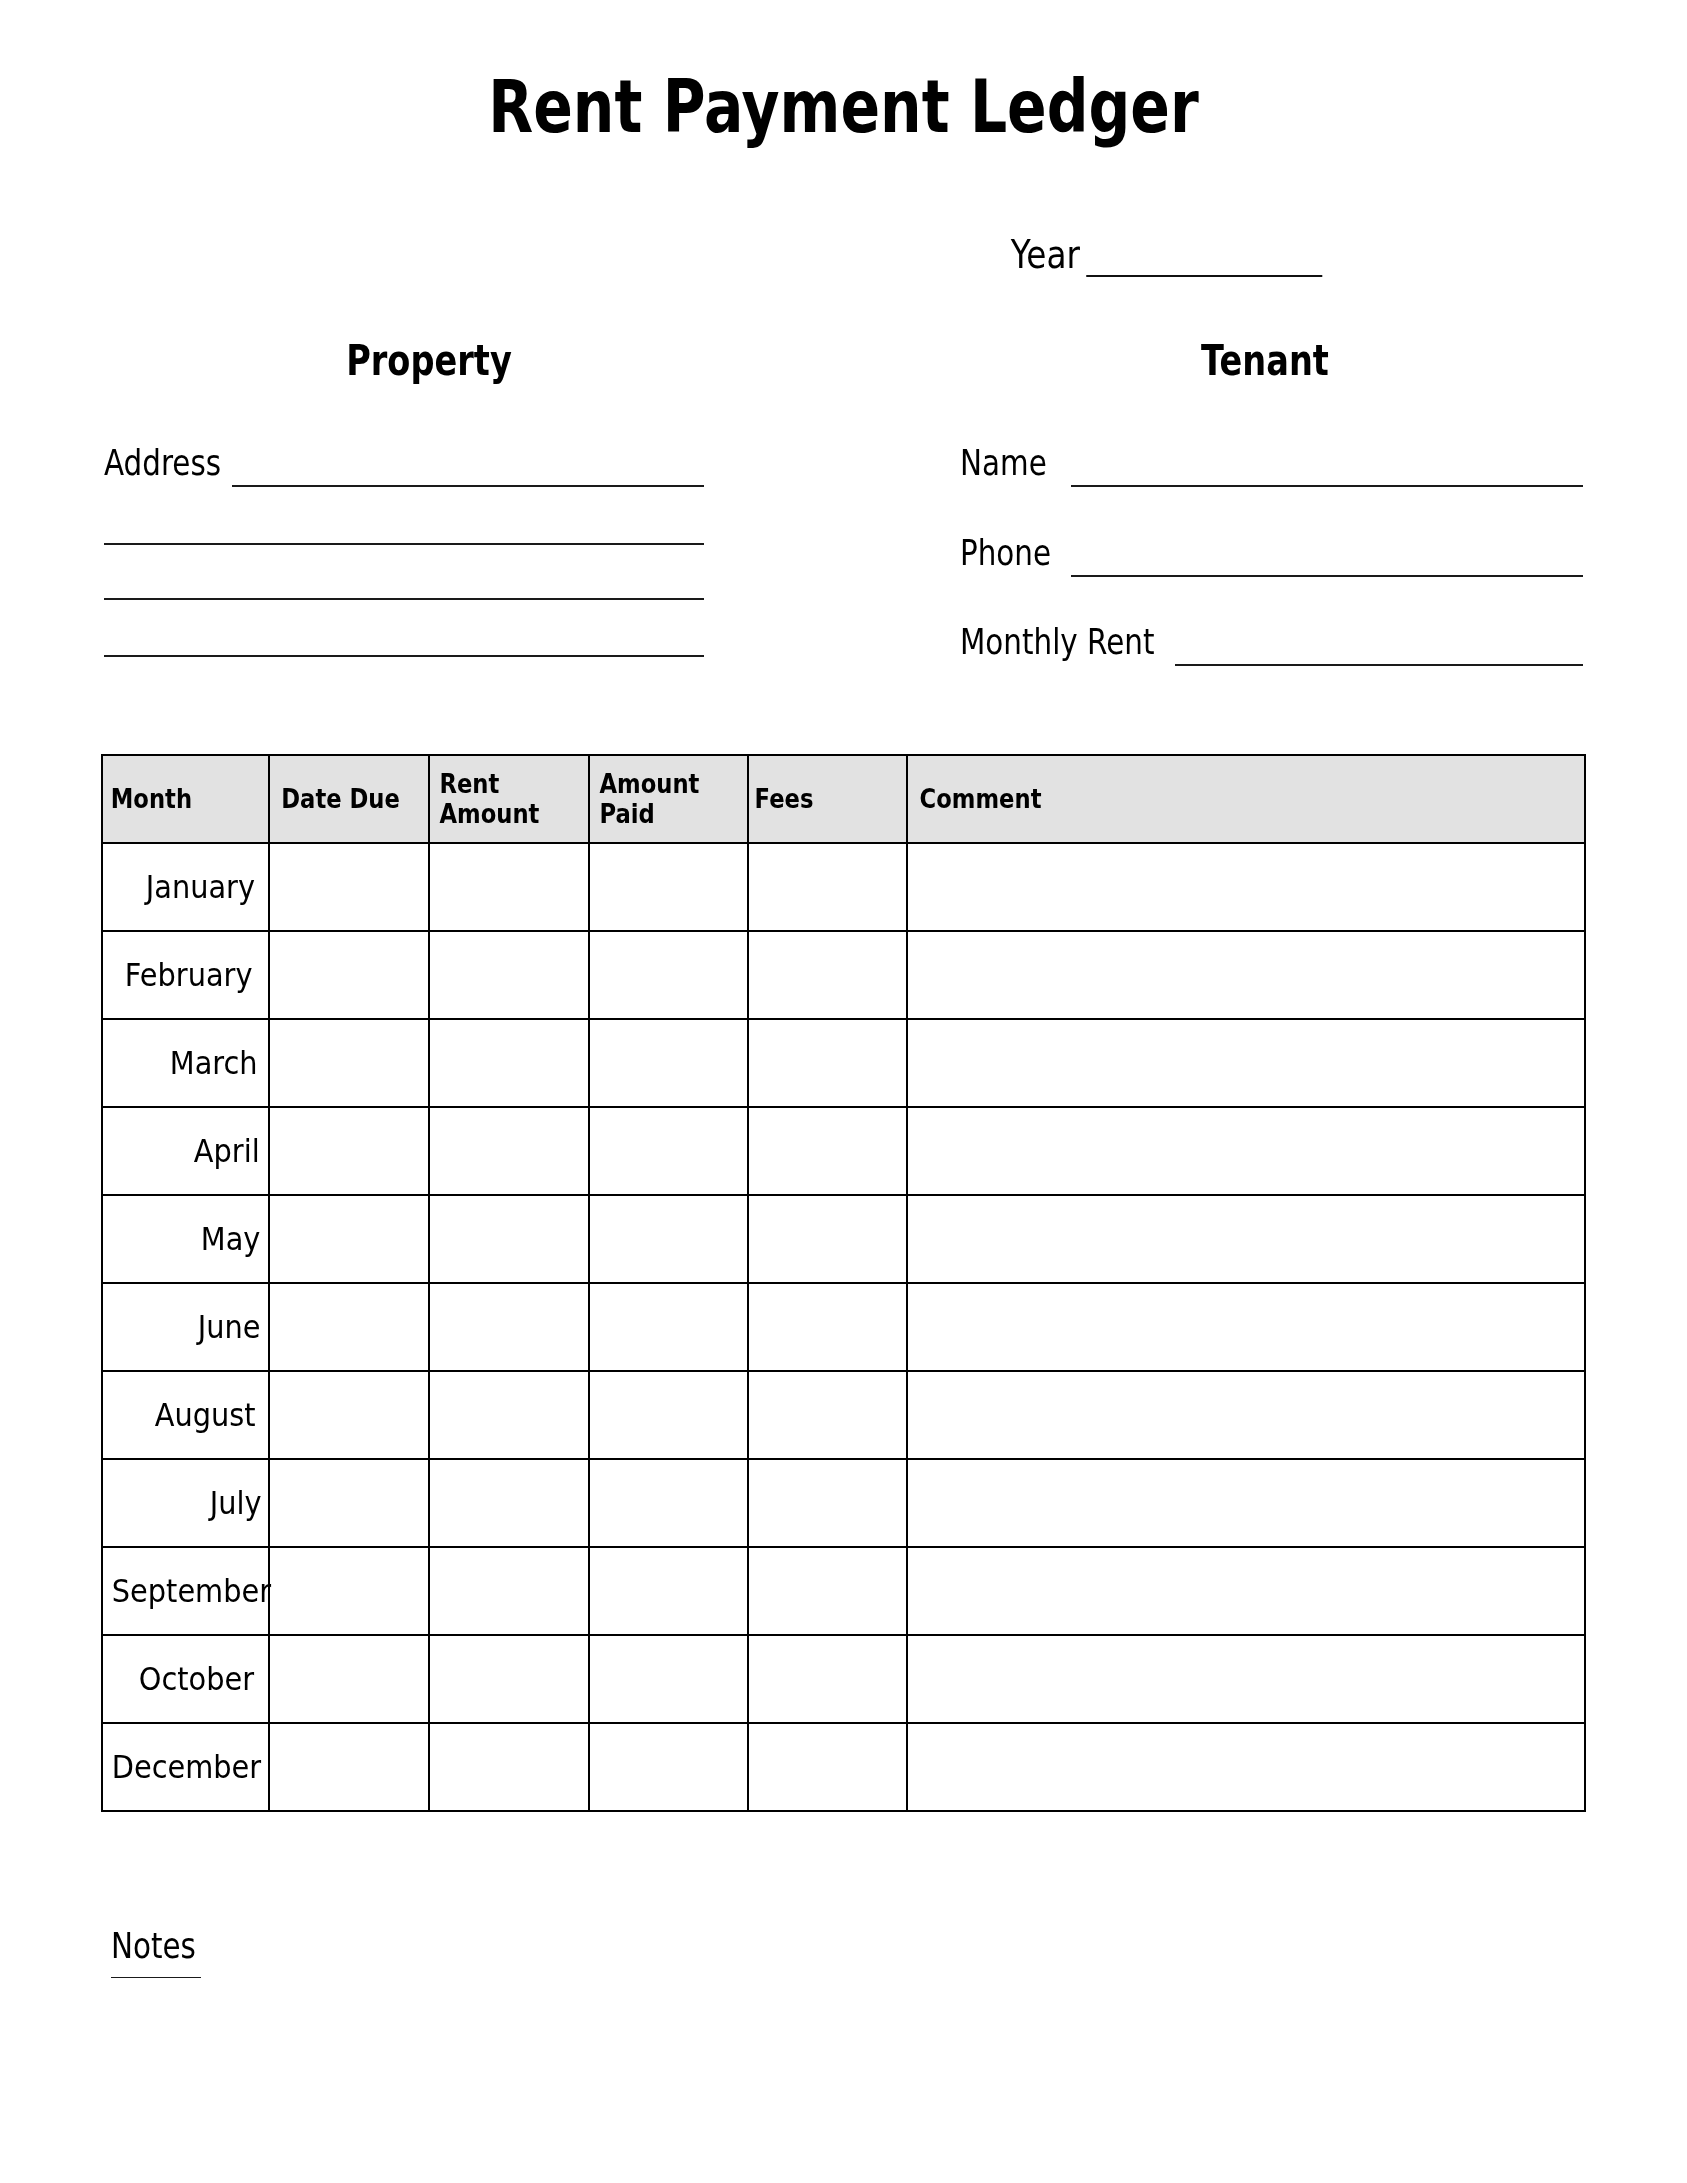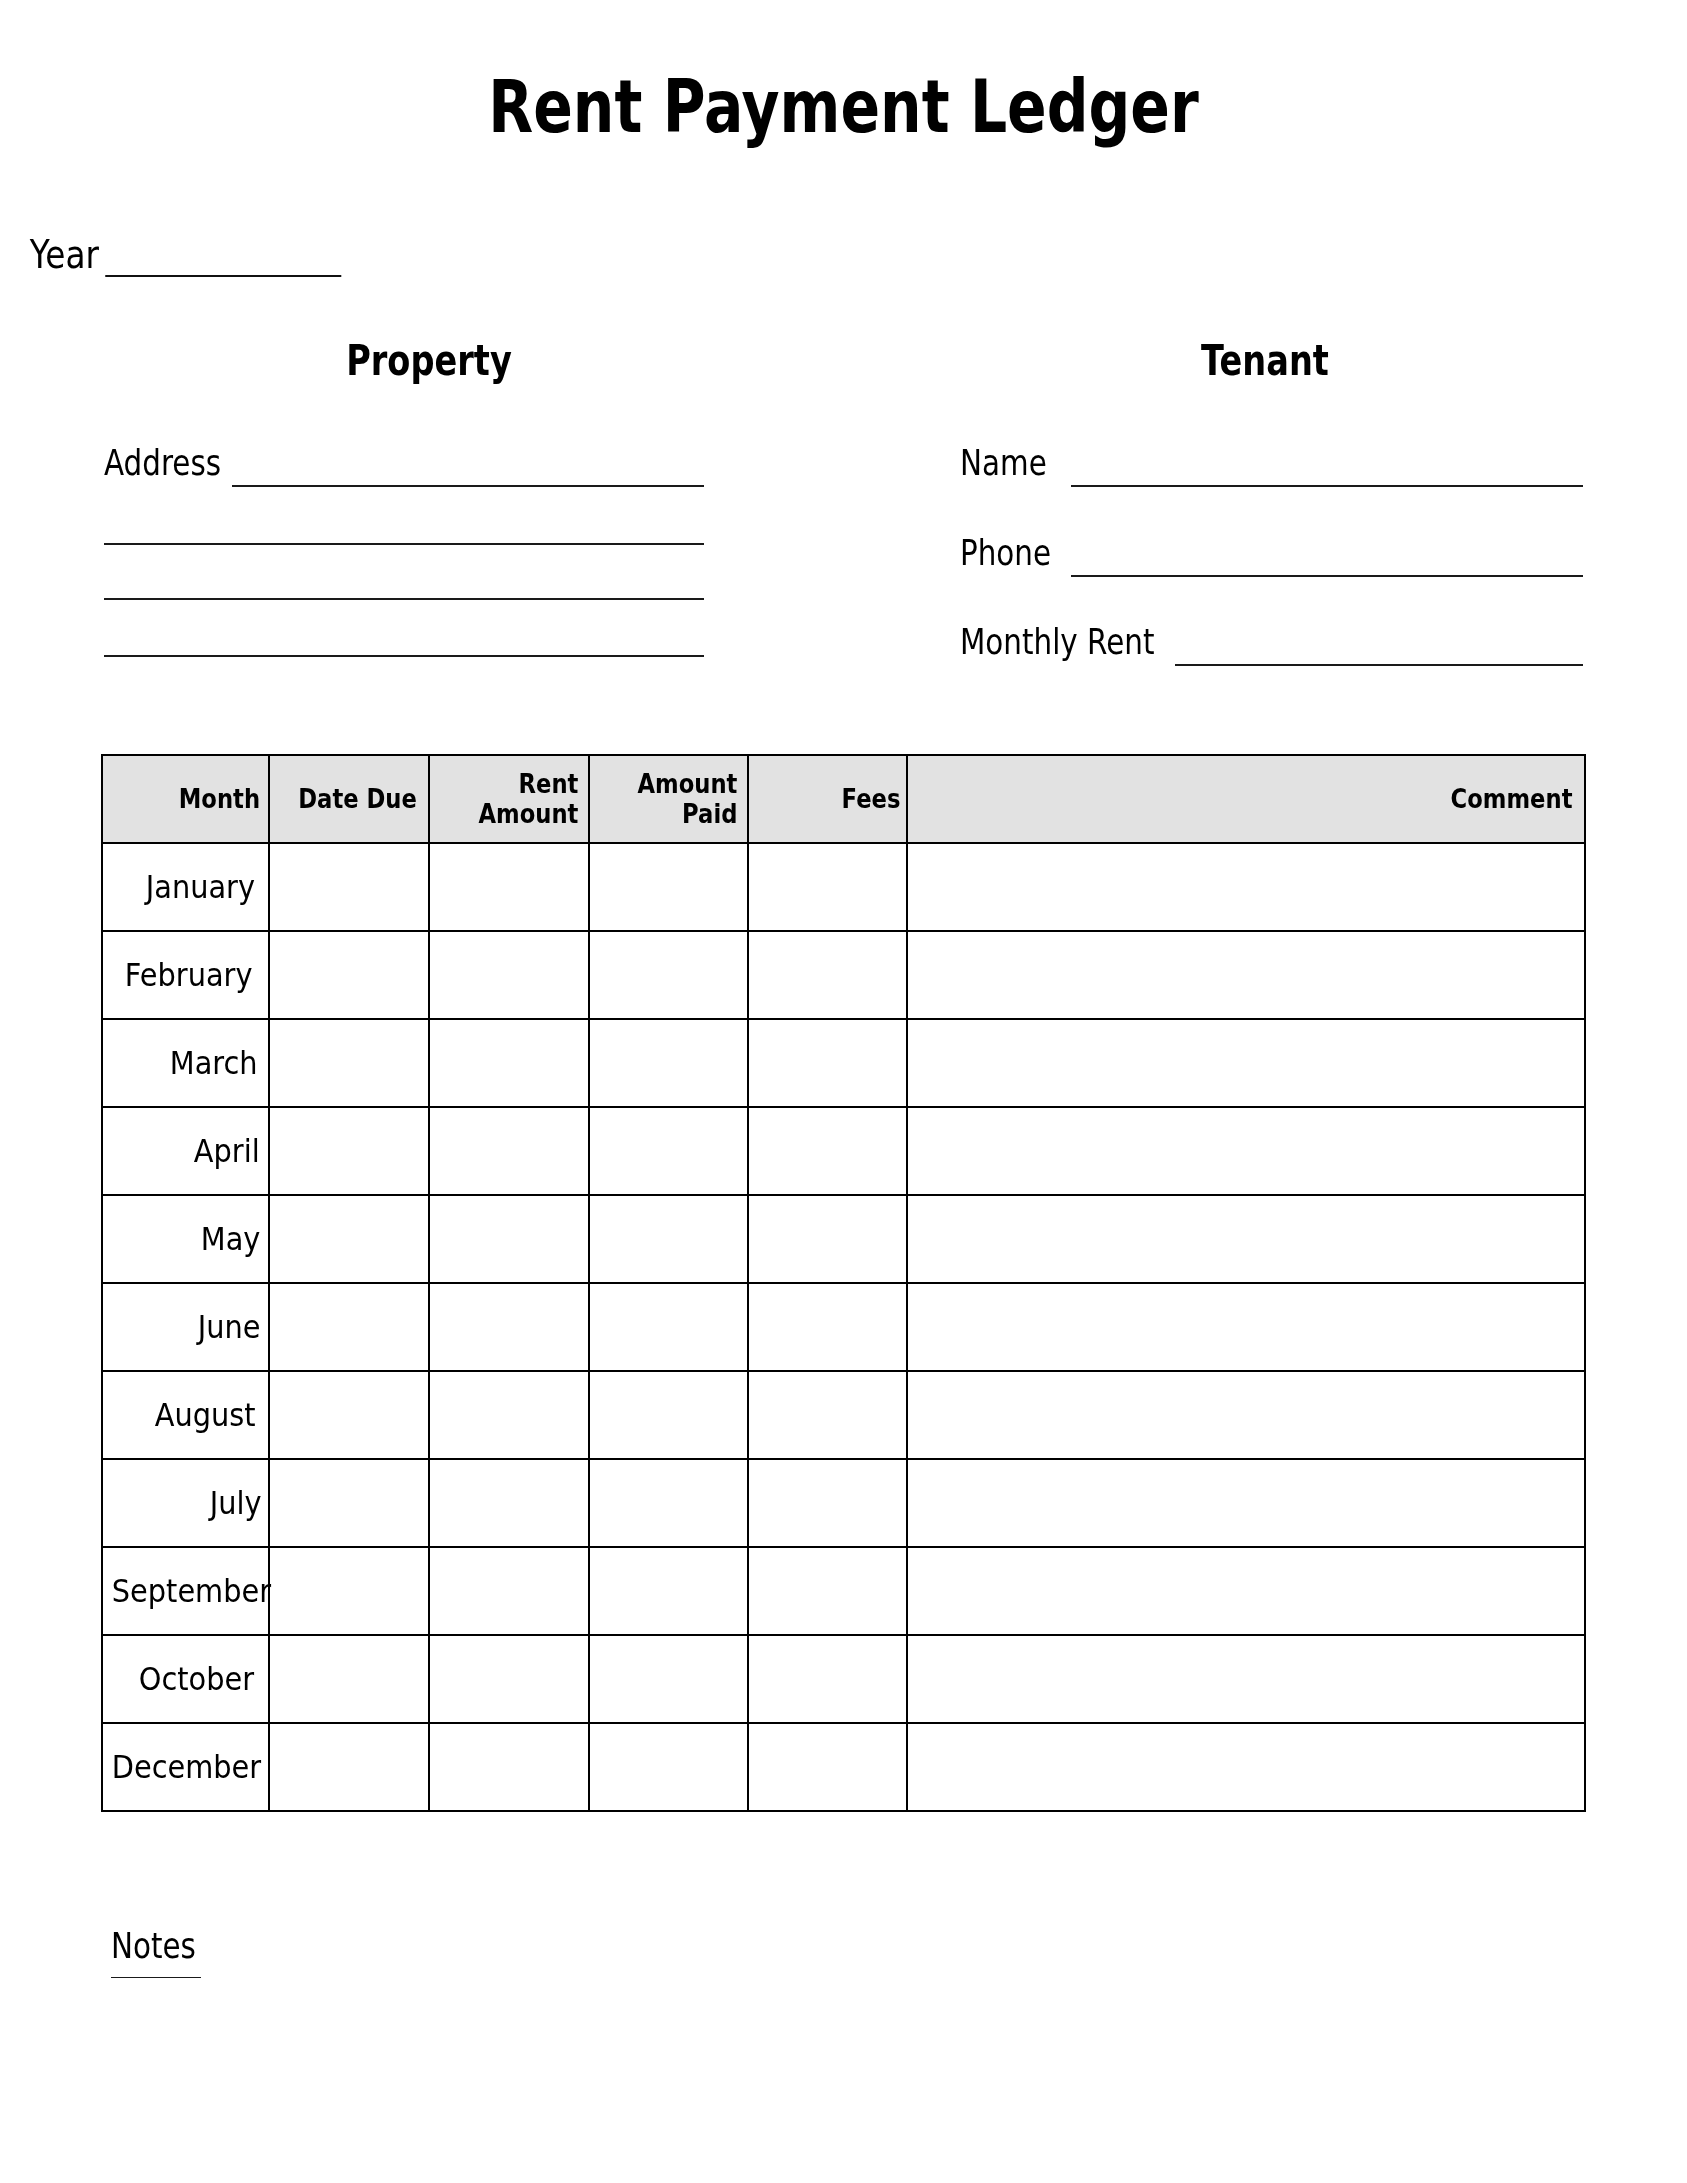--- a/index.html
+++ b/index.html
@@ -39,21 +39,21 @@
     transform: scaleX(0.80);
     transform-origin: center top;
   }
 
   
   .year-row {
     position: absolute;
     left: 0;
     top: 232px;
     width: 1352px;
-    text-align: left;
+    text-align: right;
     height: 63px;
   }
   .year-inline {
     display: inline-block;
     white-space: nowrap;
     font-size: 39px;
     font-weight: normal;
     transform: scaleX(0.84);
     transform-origin: center top;
   }
@@ -125,21 +125,21 @@
     border: 2.1px solid #000000;
     padding: 0;
     vertical-align: middle;
   }
   table.ledger thead th {
     background: #e2e2e2;
     height: 86px;
     font-weight: bold;
     font-size: 27px;
     line-height: 1.12;
-    text-align: right;
+    text-align: left;
   }
   table.ledger thead th .hd {
     display: inline-block;
     transform: scaleX(0.84);
     transform-origin: center center;
     white-space: pre-line;
   }
   table.ledger tbody td {
     height: 86px;
   }

